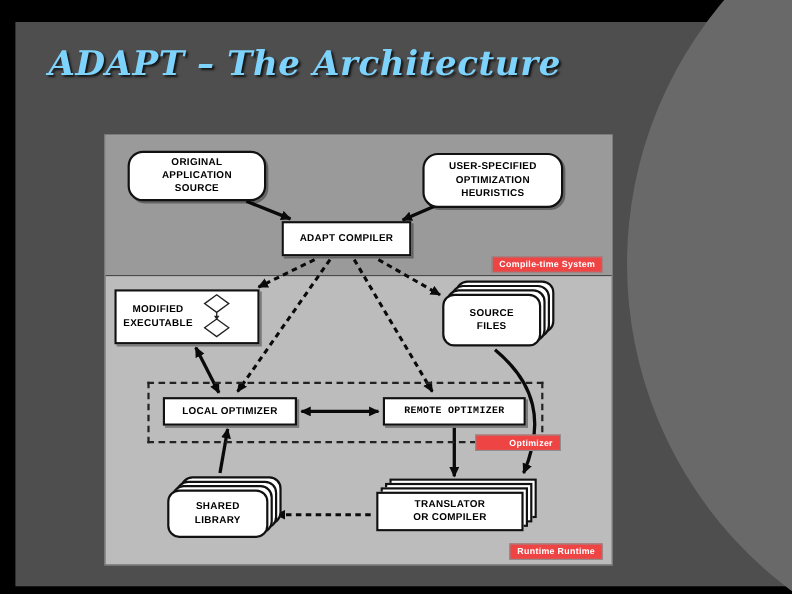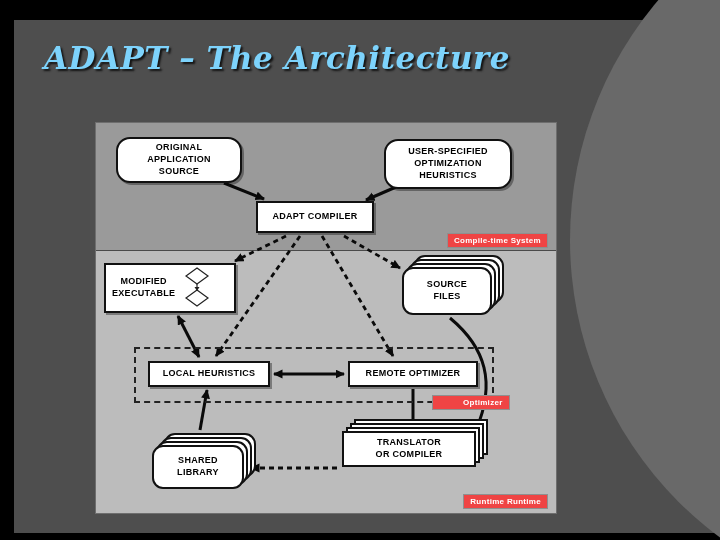--- a/index.html
+++ b/index.html
@@ -132,40 +132,40 @@
       <div class="card" style="left:4px;top:8px;width:90px;height:48px;"></div>
       <div class="card" style="left:0;top:12px;width:90px;height:48px;">
         <span class="node-label">SOURCE
 FILES</span>
       </div>
     </div>
 
     <div class="dashed-group" style="left:38px;top:224px;width:360px;height:56px;"></div>
 
     <div class="node" style="left:52px;top:238px;width:122px;height:26px;">
-      <span class="node-label">LOCAL HEURISTICS</span>
+      <span class="node-label">LOCAL OPTIMIZER</span>
     </div>
 
-    <div class="node" style="left:252px;top:238px;width:130px;height:26px;">
+    <div class="node" style="left:252px;top:238px;width:130px;height:26px;font-family:Liberation Mono, monospace;">
       <span class="node-label">REMOTE OPTIMIZER</span>
     </div>
 
     <div class="badge" style="left:336px;top:272px;padding-left:30px;">Optimizer</div>
 
     <div class="stack round" style="left:56px;top:310px;width:106px;height:60px;">
       <div class="card" style="left:12px;top:0;width:92px;height:44px;"></div>
       <div class="card" style="left:8px;top:4px;width:92px;height:44px;"></div>
       <div class="card" style="left:4px;top:8px;width:92px;height:44px;"></div>
       <div class="card" style="left:0;top:12px;width:92px;height:44px;">
         <span class="node-label">SHARED
 LIBRARY</span>
       </div>
     </div>
 
-    <div class="stack" style="left:246px;top:296px;width:148px;height:52px;">
+    <div class="stack" style="left:246px;top:312px;width:148px;height:52px;">
       <div class="card" style="left:12px;top:0;width:134px;height:36px;"></div>
       <div class="card" style="left:8px;top:4px;width:134px;height:36px;"></div>
       <div class="card" style="left:4px;top:8px;width:134px;height:36px;"></div>
       <div class="card" style="left:0;top:12px;width:134px;height:36px;">
         <span class="node-label">TRANSLATOR
 OR  COMPILER</span>
       </div>
     </div>
 
     <div class="badge" style="right:8px;top:371px;">Runtime Runtime</div>

